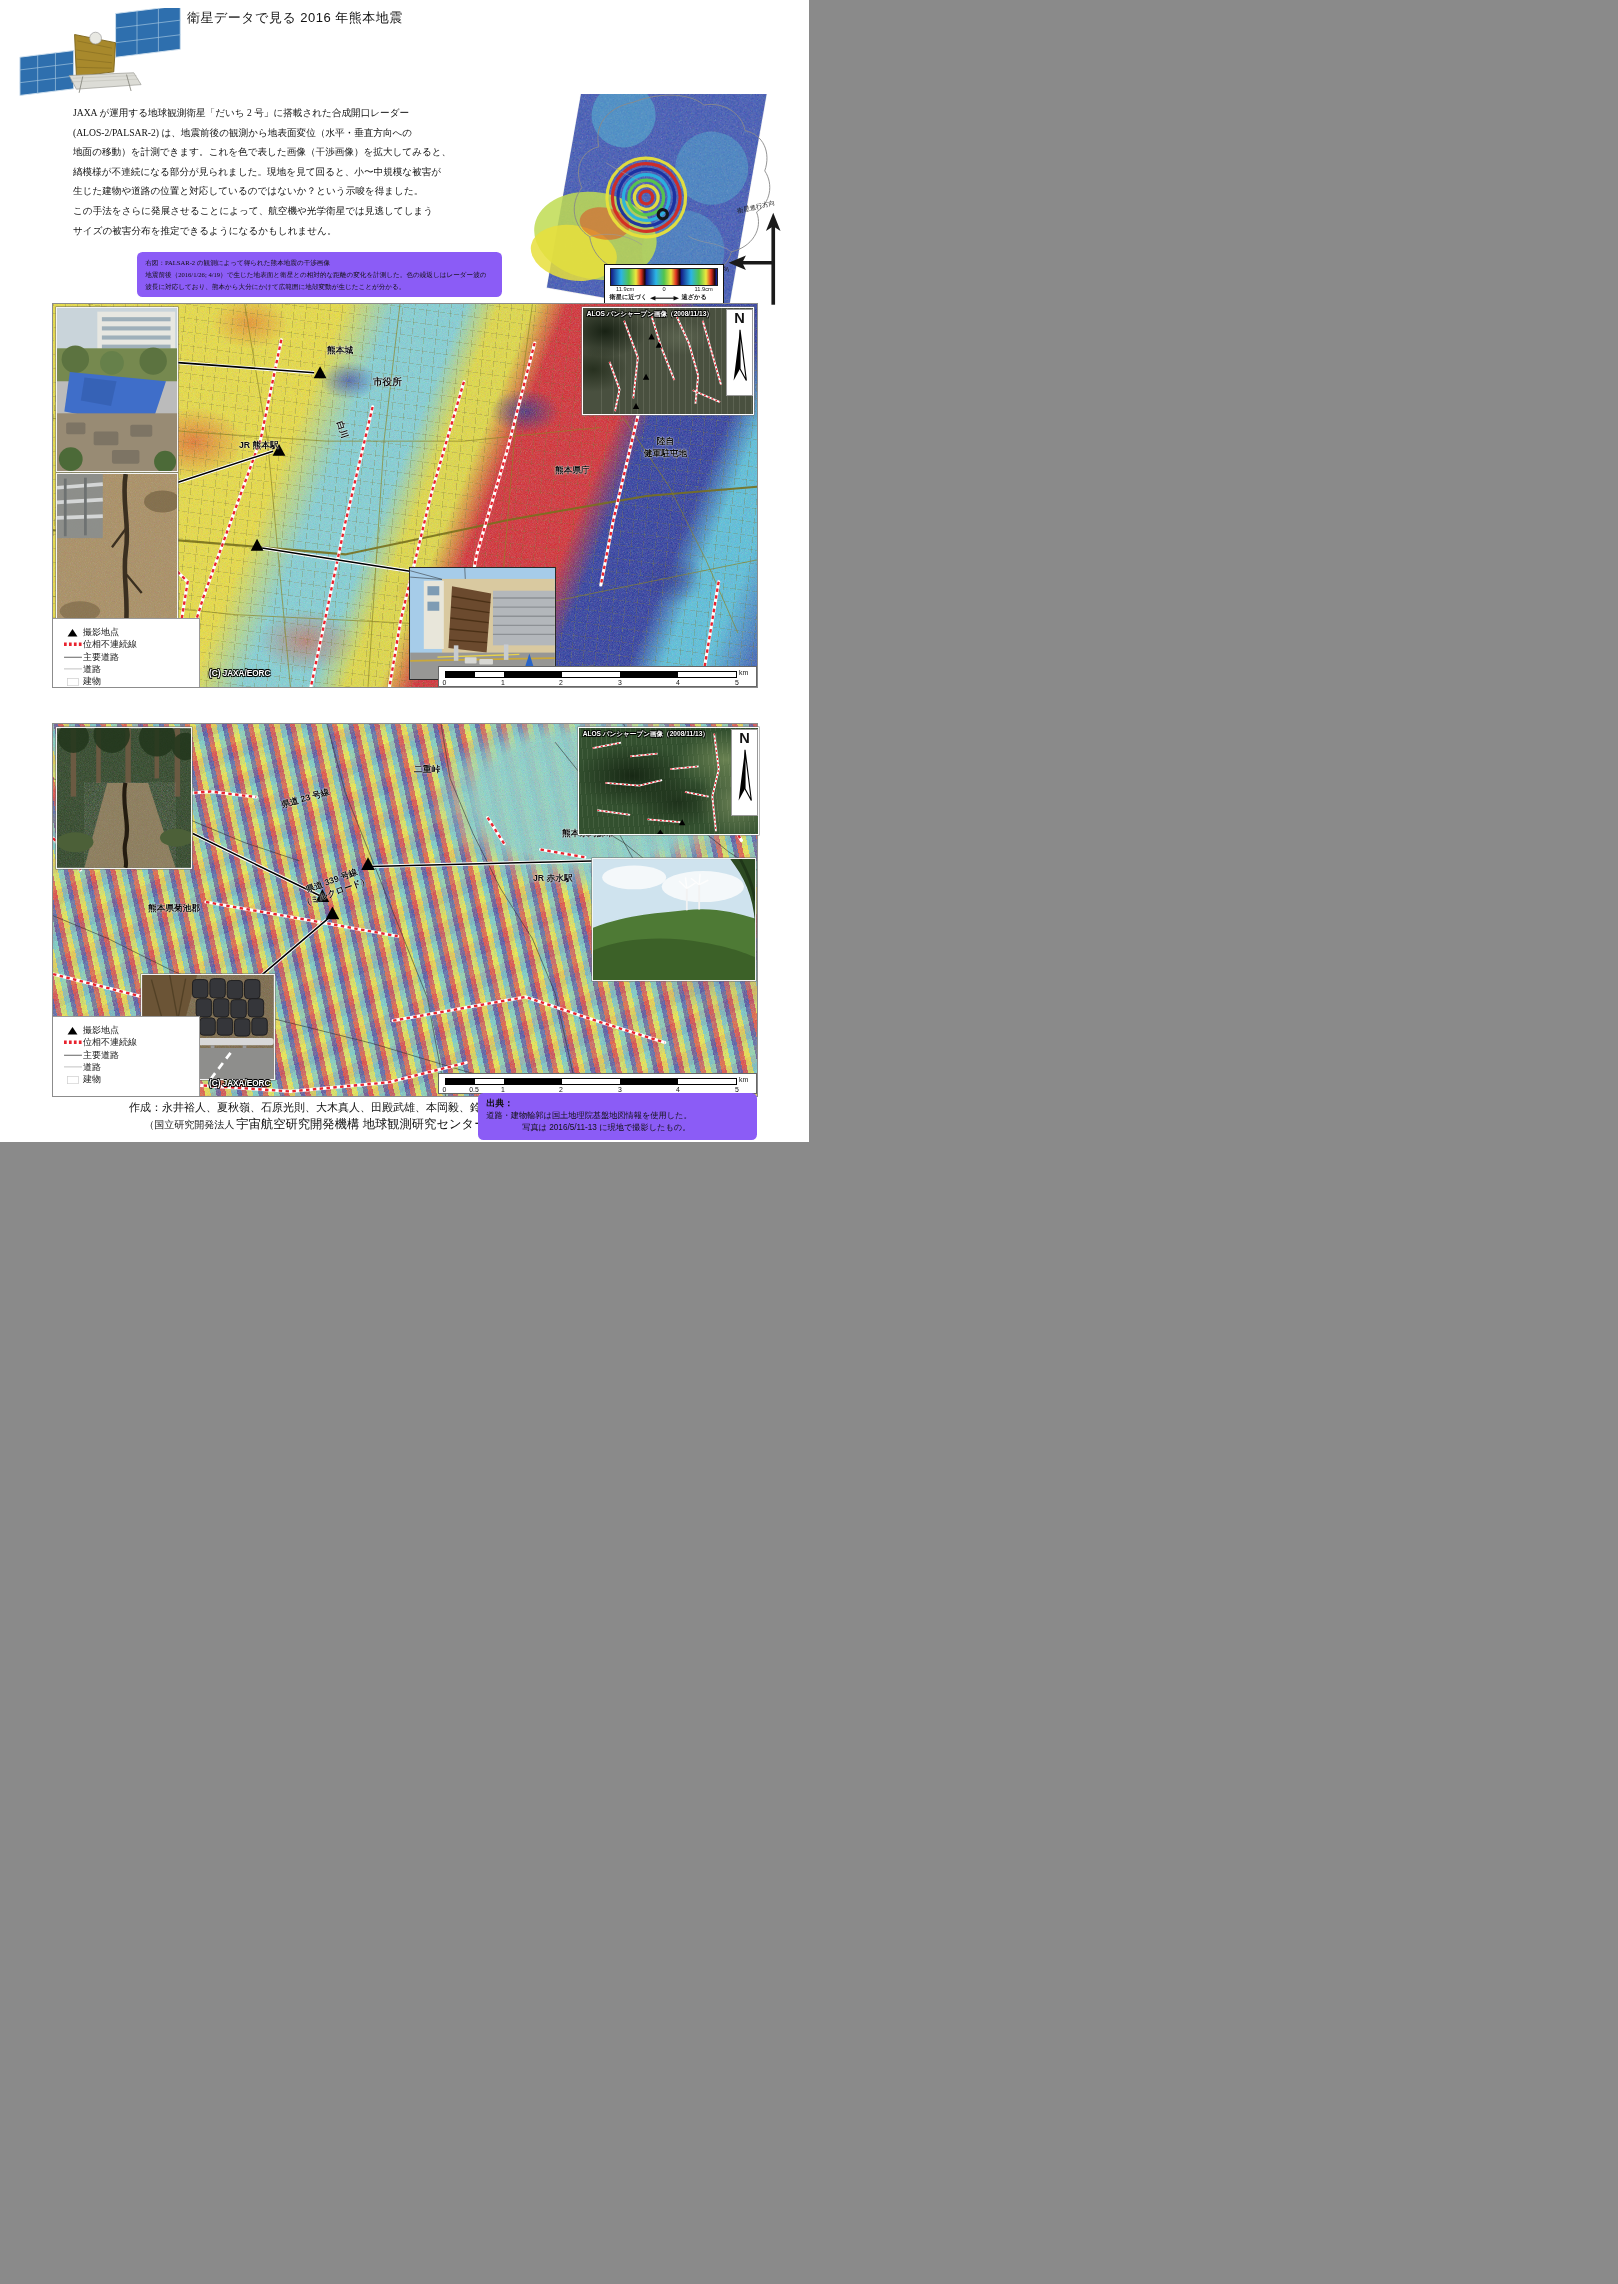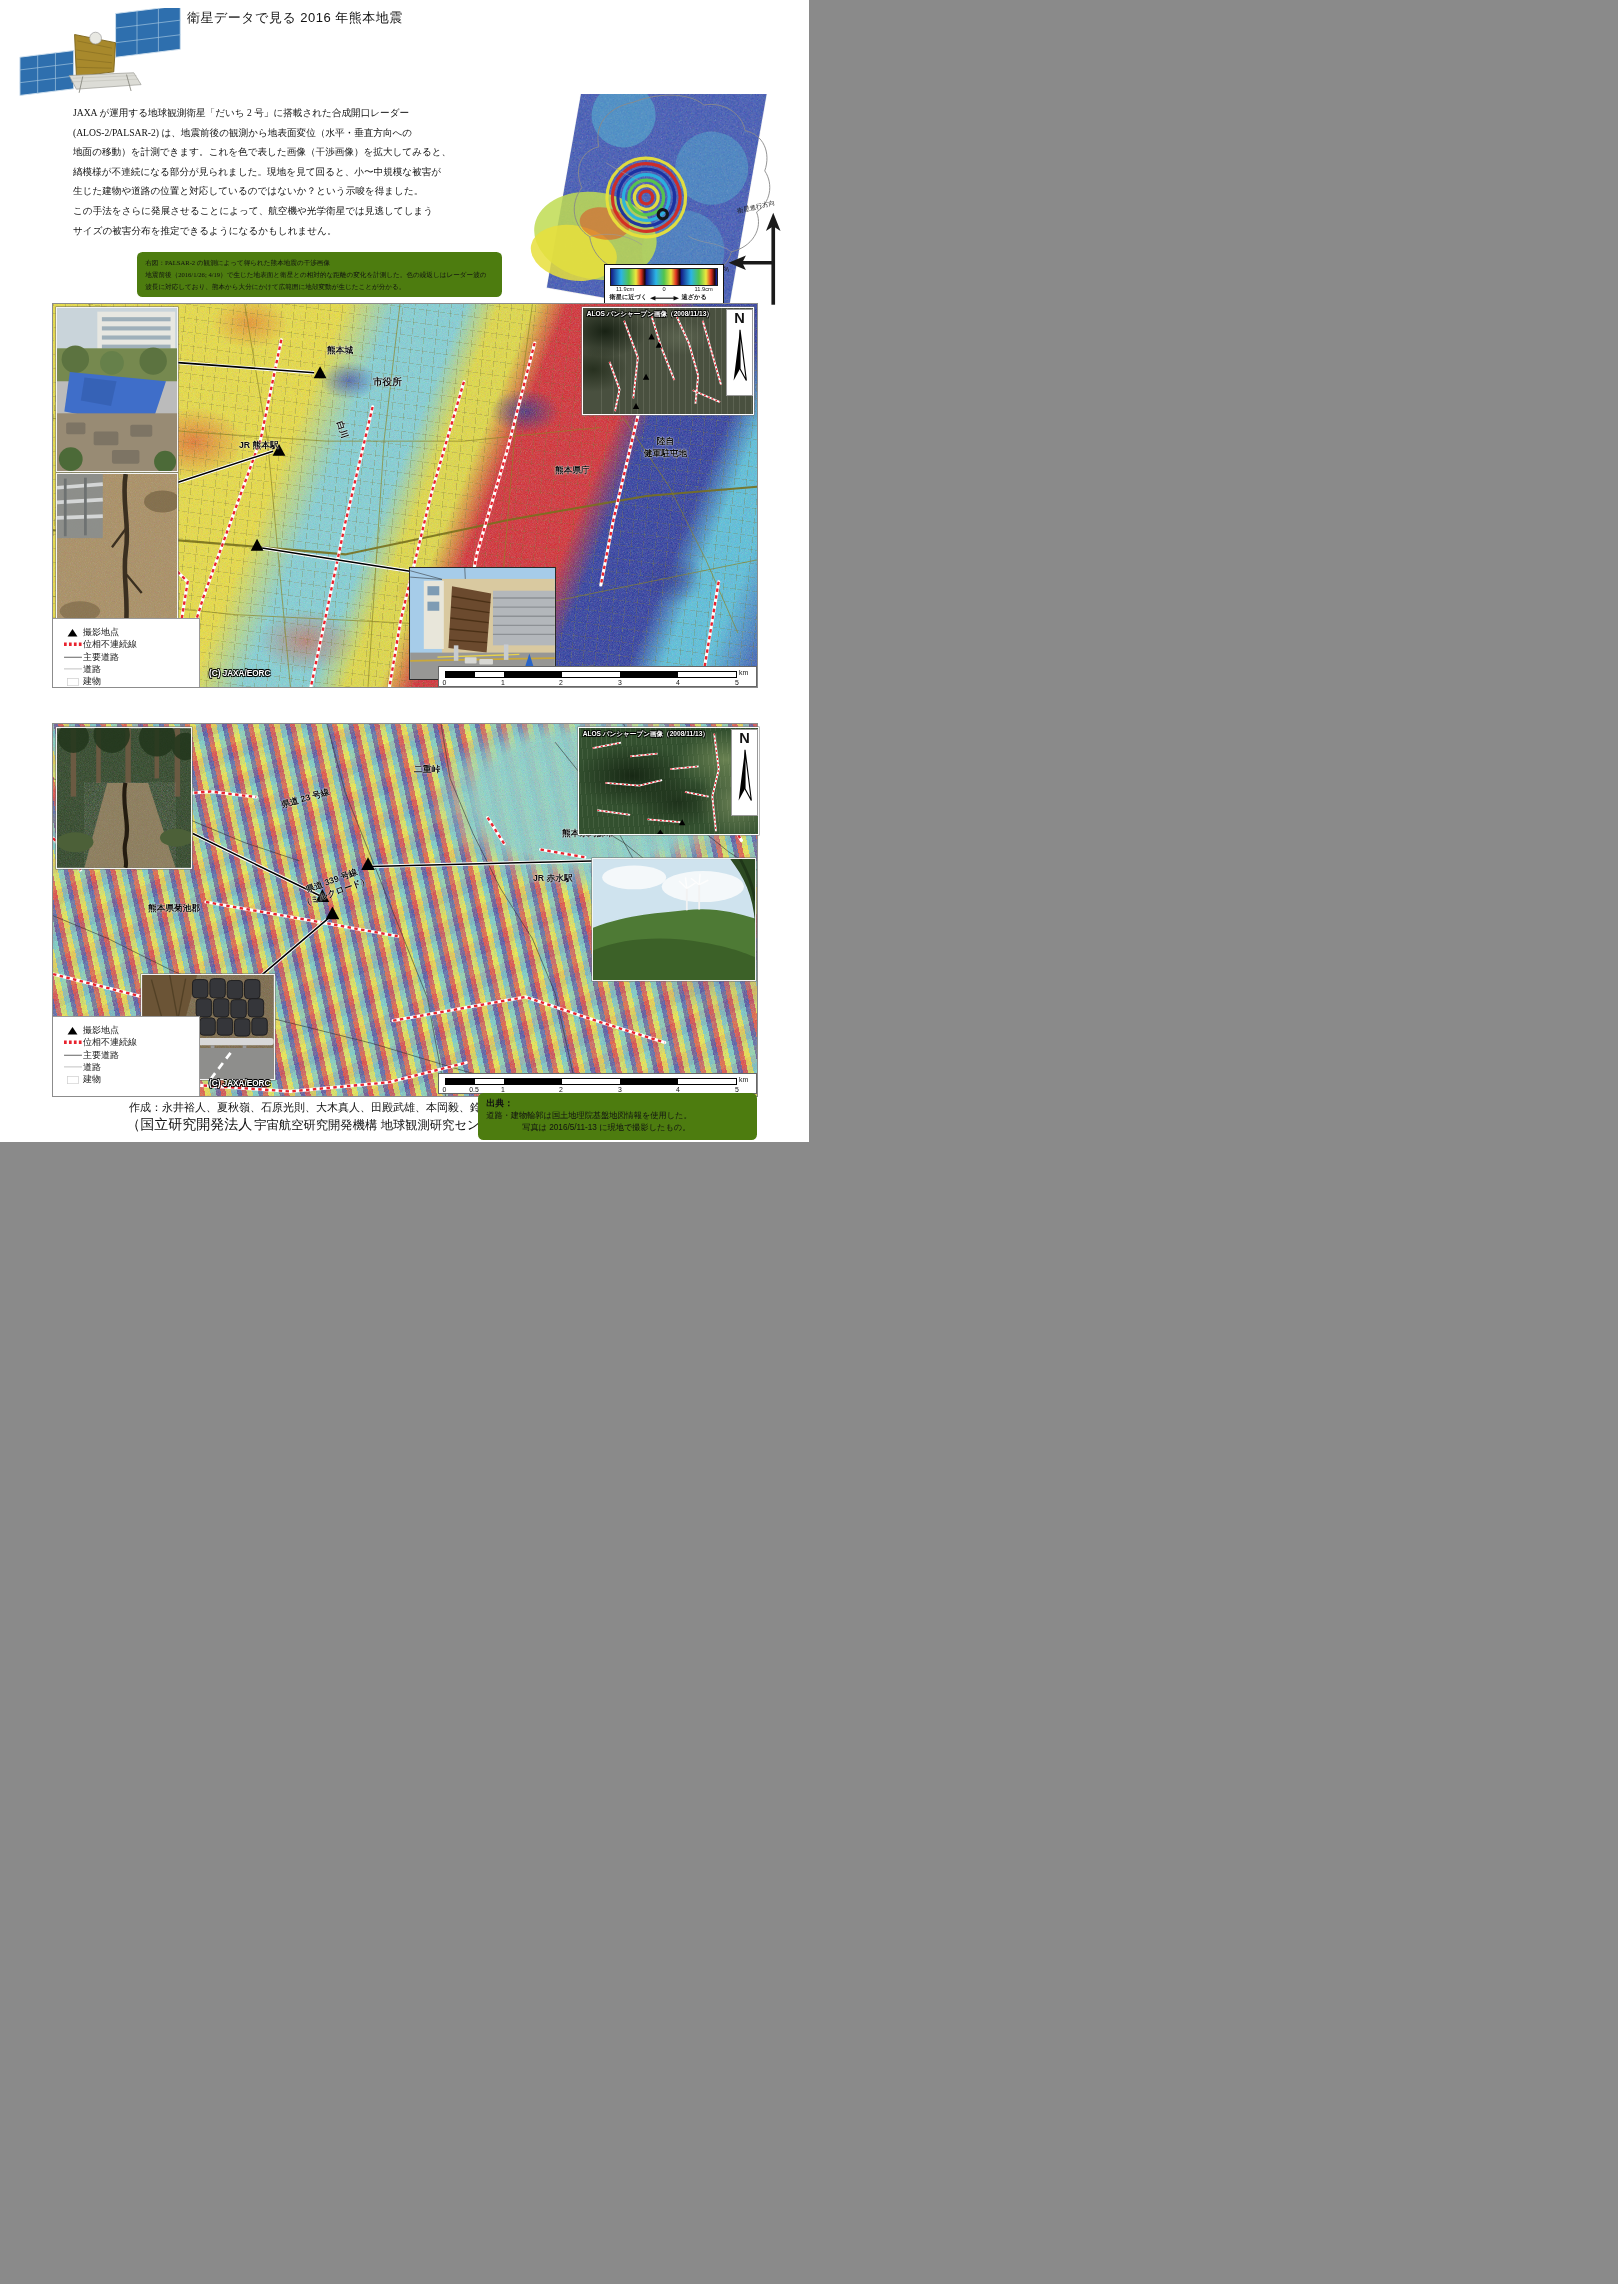--- a/index.html
+++ b/index.html
@@ -20,21 +20,21 @@
   .desc-line{font-family:"Liberation Serif","DejaVu Serif",serif;font-size:6.9px;line-height:11.4px;white-space:nowrap;}
   .legendbox{background:#fff;border-top:0.5px solid #9a9a9a;border-right:0.5px solid #9a9a9a;box-sizing:border-box;padding:7.3px 0 0 9px;}
   .legend-row{display:flex;align-items:center;height:12.3px;}
   .legend-sym{width:21px;display:flex;justify-content:center;align-items:center;}
   .legend-txt{font-size:9px;color:#111;}
   .scale-strip{background:#fff;border:0.5px solid #666;box-sizing:border-box;}
   .scale-bar{position:absolute;left:5.5px;top:3.7px;width:292px;height:6.9px;border:0.5px solid #000;box-sizing:border-box;
      background:linear-gradient(to right,#000 0 10%,#fff 10% 20%,#000 20% 40%,#fff 40% 60%,#000 60% 80%,#fff 80% 100%);}
   .tick{position:absolute;top:12px;font-size:6.9px;transform:translateX(-50%);}
   .km{position:absolute;left:300px;top:1.8px;font-size:6.9px;}
-  .graybox{background:#4d7c0f;border-radius:5.5px;box-sizing:border-box;}
+  .graybox{background:#8b5cf6;border-radius:5.5px;box-sizing:border-box;}
   
   .dw{fill:none;stroke:#fff;stroke-width:7;stroke-linecap:round;}
   .dr{fill:none;stroke:#e8232e;stroke-width:5.2;stroke-dasharray:7.5 7.5;stroke-linecap:butt;}
   .lw{fill:none;stroke:#fff;stroke-width:7.5;}
   .lb{fill:none;stroke:#000;stroke-width:3.4;}
   .road1{fill:none;stroke:#8a8326;stroke-width:2;opacity:.75;}
   .roadM1{fill:none;stroke:#78701e;stroke-width:4.5;opacity:.9;}
   .road2{fill:none;stroke:#2e2e2e;stroke-width:1.6;opacity:.8;}
   .tri{fill:#000;}
   .dwI{stroke:#fff;stroke-width:4;fill:none;}
@@ -648,21 +648,21 @@
       <span class="tick" style="left:122px;">2</span>
       <span class="tick" style="left:181px;">3</span>
       <span class="tick" style="left:239px;">4</span>
       <span class="tick" style="left:298px;">5</span>
       <span class="km">km</span>
     </div>
   </div>
 
   <div class="abs" style="left:59px;top:1100px;width:525px;text-align:center;font-size:11px;">作成：永井裕人、夏秋嶺、石原光則、大木真人、田殿武雄、本岡毅、鈴木新一</div>
   <div class="abs" style="left:59px;top:1116px;width:525px;text-align:center;">
-    <span style="font-size:14px;margin-top:39px;">（国立研究開発法人</span>
+    <span style="font-size:10px;margin-top:39px;">（国立研究開発法人</span>
     <span style="font-size:12.3px;">宇宙航空研究開発機構 地球観測研究センター）</span>
   </div>
 
   <div class="abs graybox" style="left:478px;top:1093px;width:279px;height:47px;padding:3.7px 8.2px;">
     <div style="font-size:9px;font-weight:bold;">出典：</div>
     <div style="font-size:8.2px;line-height:1.55;white-space:nowrap;">道路・建物輪郭は国土地理院基盤地図情報を使用した。</div>
     <div style="font-size:8.2px;line-height:1.55;white-space:nowrap;margin-left:36px;">写真は 2016/5/11-13 に現地で撮影したもの。</div>
   </div>
 
 </div>

